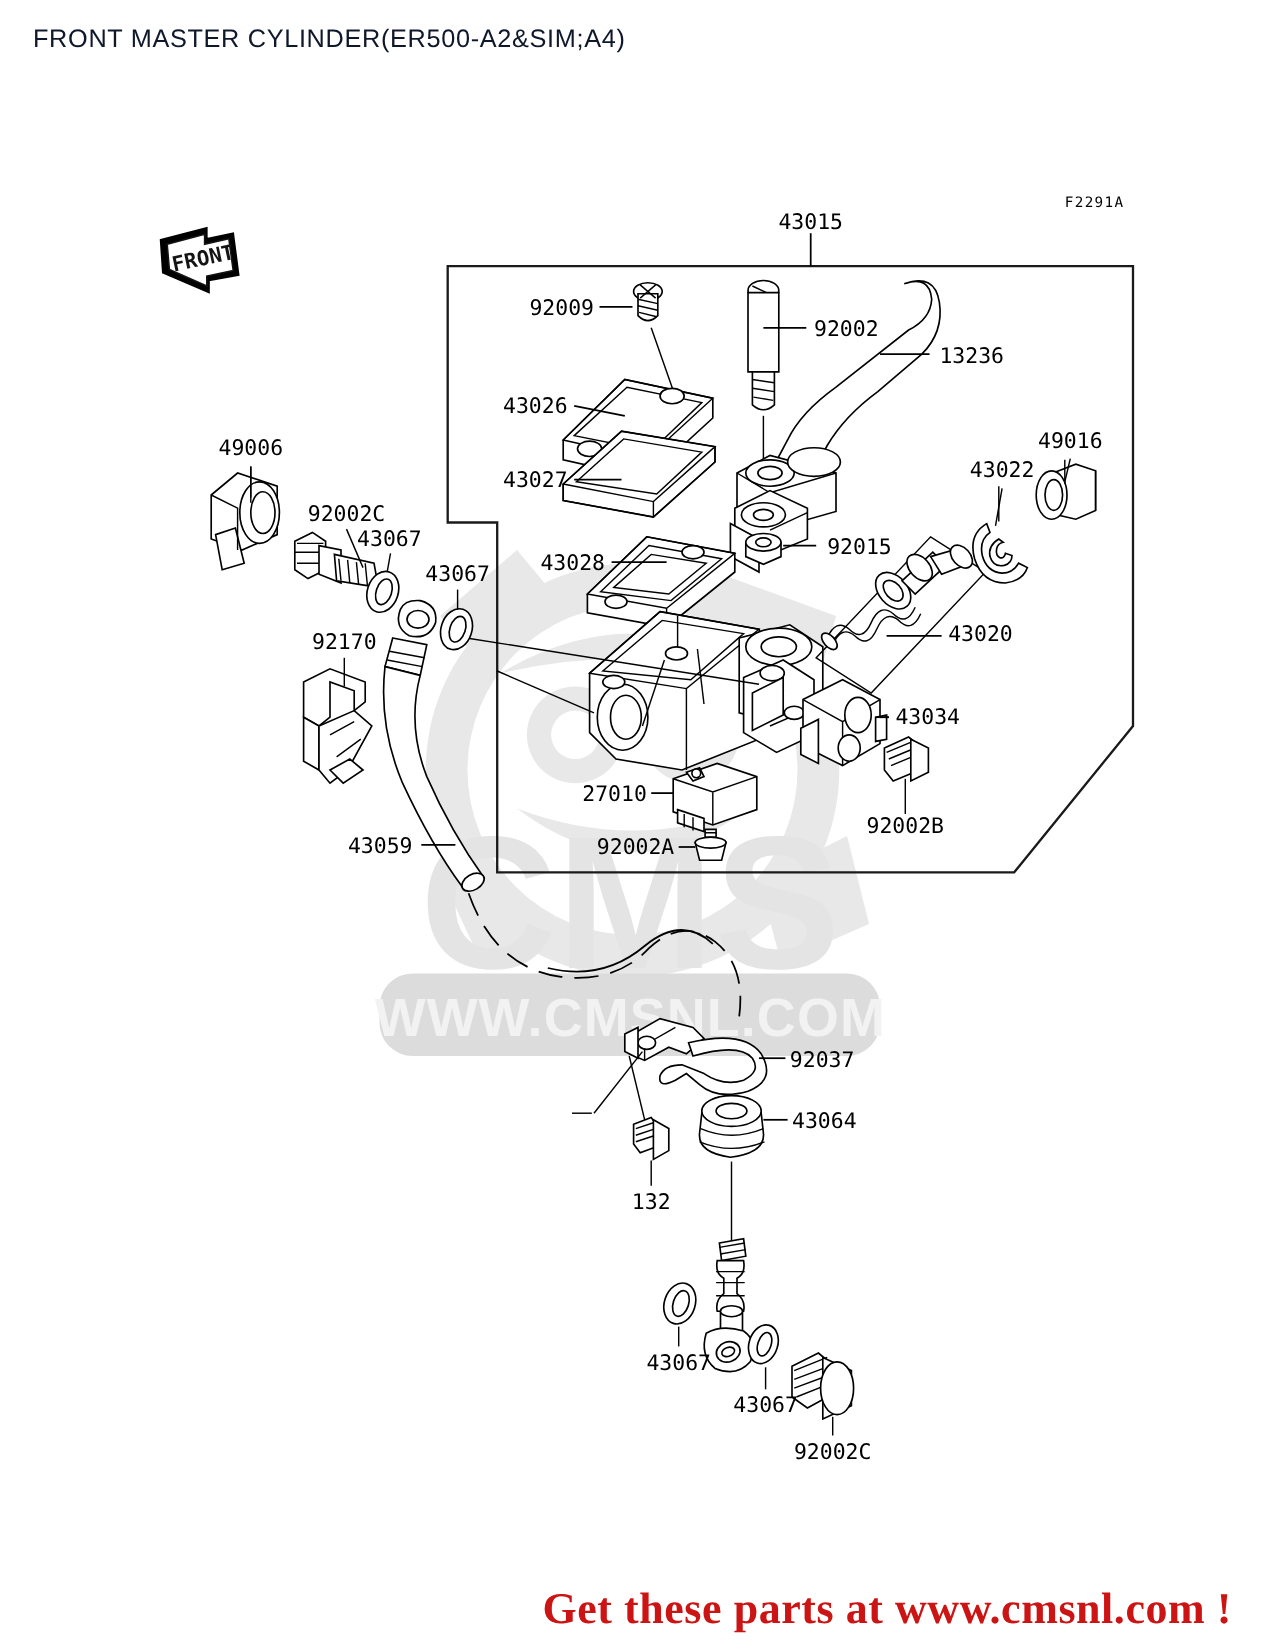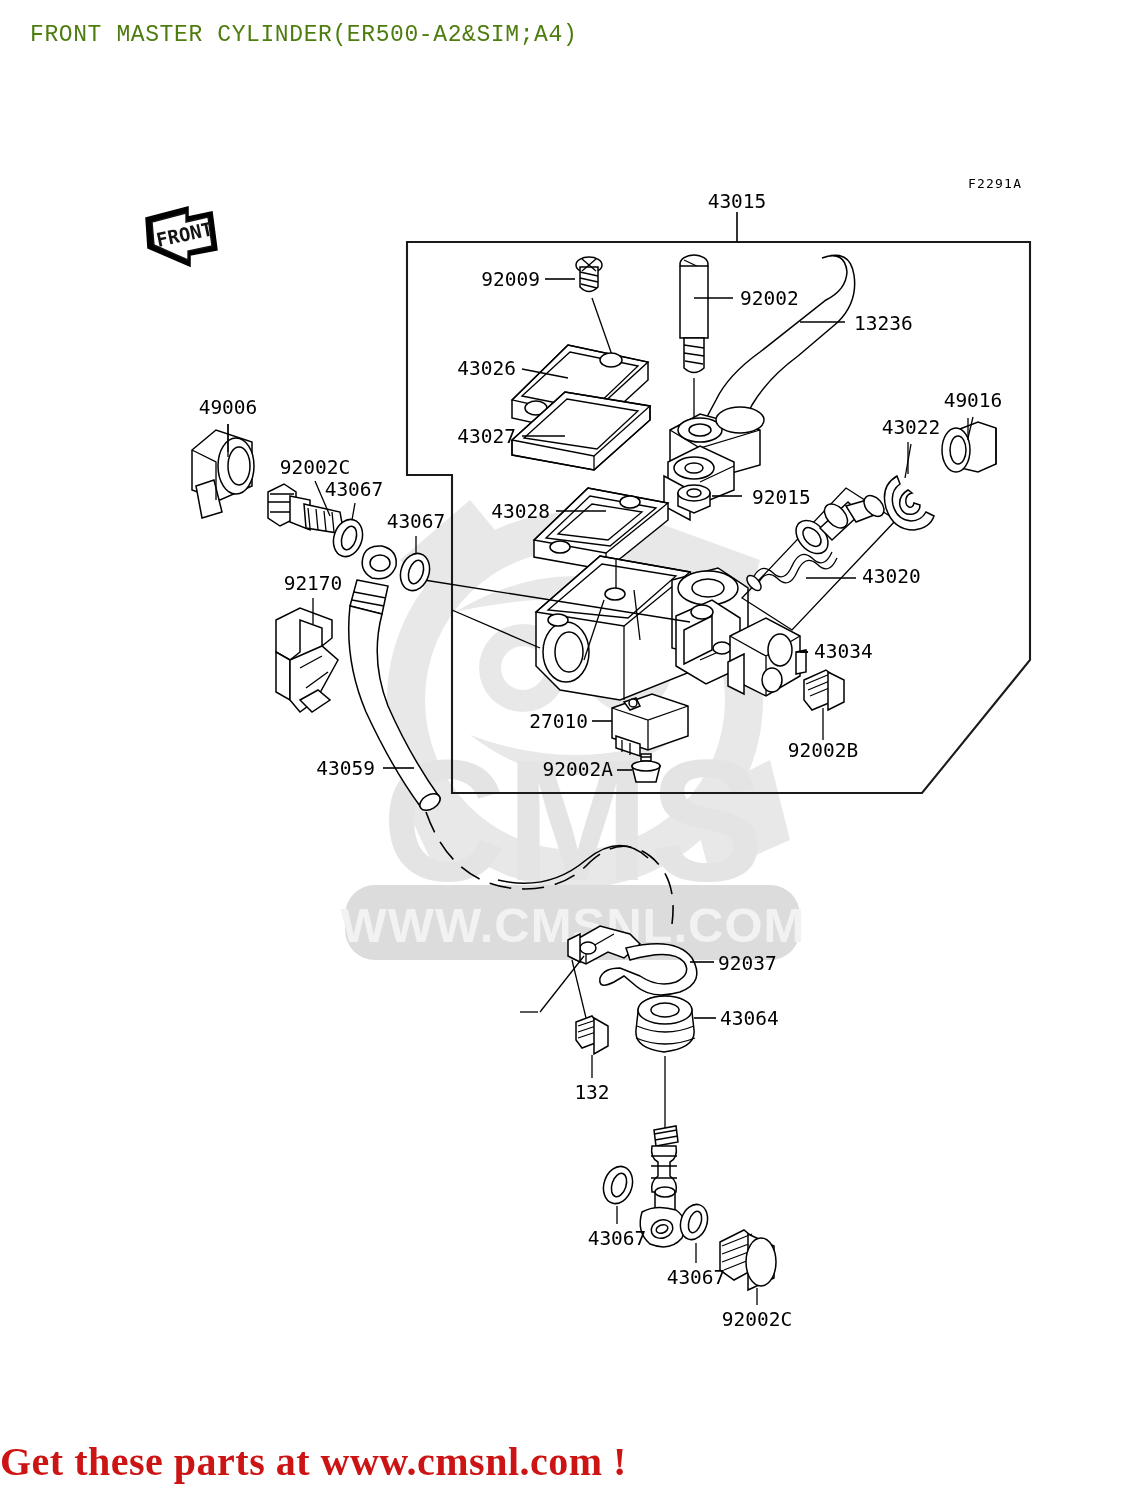--- a/index.html
+++ b/index.html
@@ -3,26 +3,26 @@
 <meta charset="utf-8">
 <style>
   html,body{margin:0;padding:0;background:#ffffff;}
   body{
     width:1146px;height:1500px;position:relative;overflow:hidden;
     font-family:"Liberation Sans", sans-serif;
     -webkit-font-smoothing:antialiased;
   }
   #page-title{
     position:absolute;left:30px;top:22px;
-    font-size:23px;color:#4d7c0f;letter-spacing:0.6px;
-    font-family:Liberation Mono, monospace;white-space:nowrap;
+    font-size:23px;color:#0f172a;letter-spacing:0.6px;
+    font-family:Liberation Sans, sans-serif;white-space:nowrap;
   }
   #diagram-canvas{position:absolute;left:0;top:0;width:1146px;height:1500px;}
   #footer-cta{
-    position:absolute;left:0;top:1438px;width:1120px;text-align:left;
+    position:absolute;left:0;top:1438px;width:1120px;text-align:right;
     font-size:40px;color:#cc1414;font-family:"Liberation Serif", serif;
     font-weight:bold;letter-spacing:0.5px;
   }
   .lbl{font-family:"DejaVu Sans Mono", monospace;font-size:19.5px;fill:#000;letter-spacing:0px;}
   .lbl-sm{font-family:"DejaVu Sans Mono", monospace;font-size:13px;fill:#000;letter-spacing:1.2px;}
   .ln{stroke:#000;stroke-width:1.6;fill:none;}
   .ln-thin{stroke:#000;stroke-width:1.3;fill:none;}
   .ln-box{stroke:#1a1a1a;stroke-width:2.1;fill:none;}
   .pt{stroke:#000;stroke-width:1.5;fill:#fff;}
   .pt-f{stroke:#000;stroke-width:1.5;fill:#000;}

